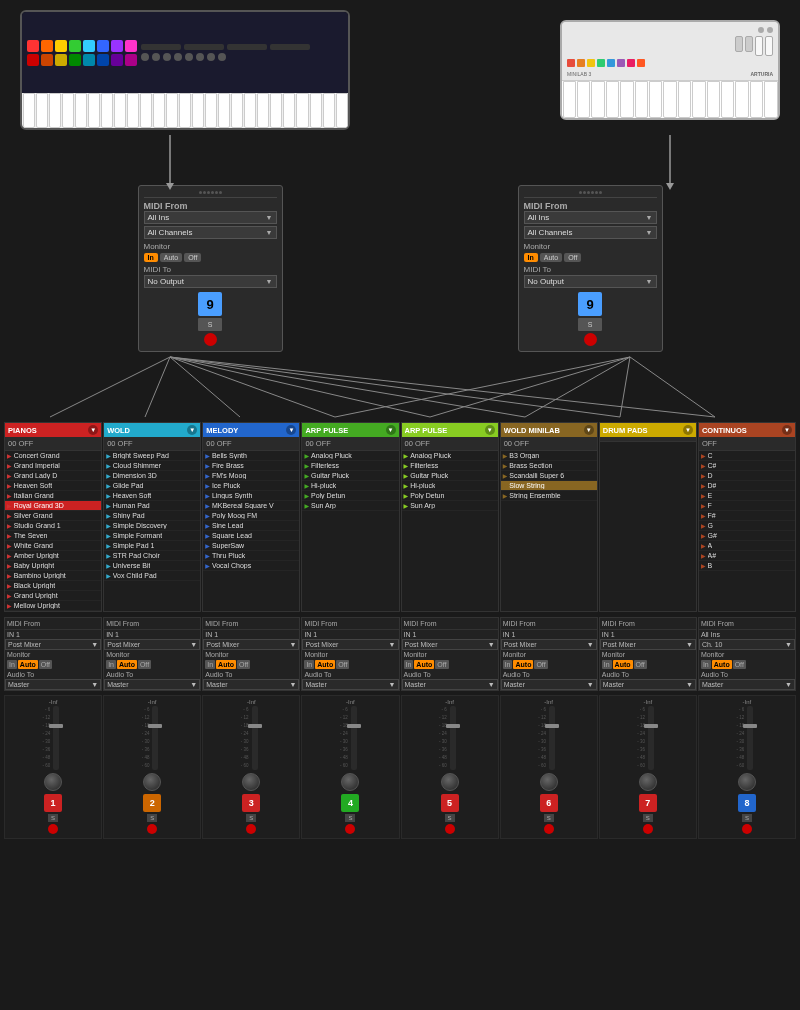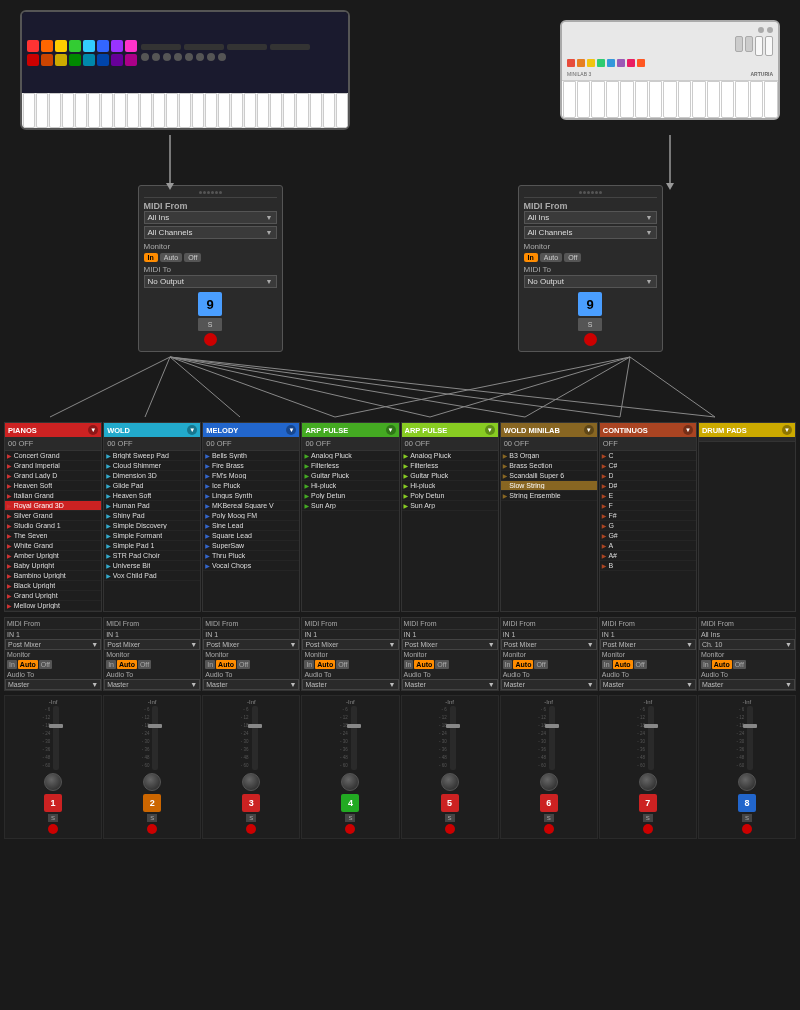--- a/index.html
+++ b/index.html
@@ -529,20 +529,27 @@
       <div style="display:flex;align-items:center;padding:1px 2px;font-size:7px;color:#fff;background:#886622;border-bottom:1px solid #252525;cursor:pointer;">
       <span style="color:#886622;margin-right:2px;font-size:6px;">▶</span>
       <span style="overflow:hidden;text-overflow:ellipsis;white-space:nowrap;">Slow String</span>
     </div>
       <div style="display:flex;align-items:center;padding:1px 2px;font-size:7px;color:#ddd;background:transparent;border-bottom:1px solid #252525;cursor:pointer;">
       <span style="color:#886622;margin-right:2px;font-size:6px;">▶</span>
       <span style="overflow:hidden;text-overflow:ellipsis;white-space:nowrap;">String Ensemble</span>
     </div>
     </div>
     <div style="flex: 1 1 0%; min-width: 0px; background: rgb(30, 30, 30); border: 1px solid rgb(51, 51, 51);">
+      <div style="background:#ccaa00;display:flex;align-items:center;justify-content:space-between;padding:2px 3px;">
+    <span style="font-size:7.5px;font-weight:bold;color:#fff;white-space:nowrap;overflow:hidden;text-overflow:ellipsis;">DRUM PADS</span>
+    <span style="background:rgba(0,0,0,0.3);border-radius:50%;width:10px;height:10px;display:flex;align-items:center;justify-content:center;font-size:6px;color:#fff;flex-shrink:0;">▼</span>
+  </div>
+      <div style="background:#2a2a2a;padding:2px 3px;font-size:7.5px;color:#aaa;border-bottom:1px solid #333;"></div>
+    </div>
+    <div style="flex: 1 1 0%; min-width: 0px; background: rgb(30, 30, 30); border: 1px solid rgb(51, 51, 51);">
       <div style="background:#aa4422;display:flex;align-items:center;justify-content:space-between;padding:2px 3px;">
     <span style="font-size:7.5px;font-weight:bold;color:#fff;white-space:nowrap;overflow:hidden;text-overflow:ellipsis;">CONTINUOS</span>
     <span style="background:rgba(0,0,0,0.3);border-radius:50%;width:10px;height:10px;display:flex;align-items:center;justify-content:center;font-size:6px;color:#fff;flex-shrink:0;">▼</span>
   </div>
       <div style="background:#2a2a2a;padding:2px 3px;font-size:7.5px;color:#aaa;border-bottom:1px solid #333;">OFF</div>
       <div style="display:flex;align-items:center;padding:1px 2px;font-size:7px;color:#ddd;background:transparent;border-bottom:1px solid #252525;cursor:pointer;">
       <span style="color:#aa4422;margin-right:2px;font-size:6px;">▶</span>
       <span style="overflow:hidden;text-overflow:ellipsis;white-space:nowrap;">C</span>
     </div>
       <div style="display:flex;align-items:center;padding:1px 2px;font-size:7px;color:#ddd;background:transparent;border-bottom:1px solid #252525;cursor:pointer;">
@@ -582,27 +589,20 @@
       <span style="overflow:hidden;text-overflow:ellipsis;white-space:nowrap;">A</span>
     </div>
       <div style="display:flex;align-items:center;padding:1px 2px;font-size:7px;color:#ddd;background:transparent;border-bottom:1px solid #252525;cursor:pointer;">
       <span style="color:#aa4422;margin-right:2px;font-size:6px;">▶</span>
       <span style="overflow:hidden;text-overflow:ellipsis;white-space:nowrap;">A#</span>
     </div>
       <div style="display:flex;align-items:center;padding:1px 2px;font-size:7px;color:#ddd;background:transparent;border-bottom:1px solid #252525;cursor:pointer;">
       <span style="color:#aa4422;margin-right:2px;font-size:6px;">▶</span>
       <span style="overflow:hidden;text-overflow:ellipsis;white-space:nowrap;">B</span>
     </div>
-    </div>
-    <div style="flex: 1 1 0%; min-width: 0px; background: rgb(30, 30, 30); border: 1px solid rgb(51, 51, 51);">
-      <div style="background:#ccaa00;display:flex;align-items:center;justify-content:space-between;padding:2px 3px;">
-    <span style="font-size:7.5px;font-weight:bold;color:#fff;white-space:nowrap;overflow:hidden;text-overflow:ellipsis;">DRUM PADS</span>
-    <span style="background:rgba(0,0,0,0.3);border-radius:50%;width:10px;height:10px;display:flex;align-items:center;justify-content:center;font-size:6px;color:#fff;flex-shrink:0;">▼</span>
-  </div>
-      <div style="background:#2a2a2a;padding:2px 3px;font-size:7.5px;color:#aaa;border-bottom:1px solid #333;"></div>
     </div>
   </div>
 
 <div id="mixer-section" style="display:flex; gap:1px; padding:2px 4px; margin-top:3px;">
     <div style="flex: 1 1 0%; min-width: 0px; background: rgb(34, 34, 34); border: 1px solid rgb(51, 51, 51); font-size: 7px;">
     <div style="padding:2px;color:#aaa;border-bottom:1px solid #333;">MIDI From</div>
     <div style="padding:1px 2px;color:#bbb;">IN 1</div>
     <div style="padding:1px 2px;background:#2a2a2a;border:1px solid #444;color:#bbb;display:flex;justify-content:space-between;">
         <span>Post Mixer</span>
         <span>▼</span>

